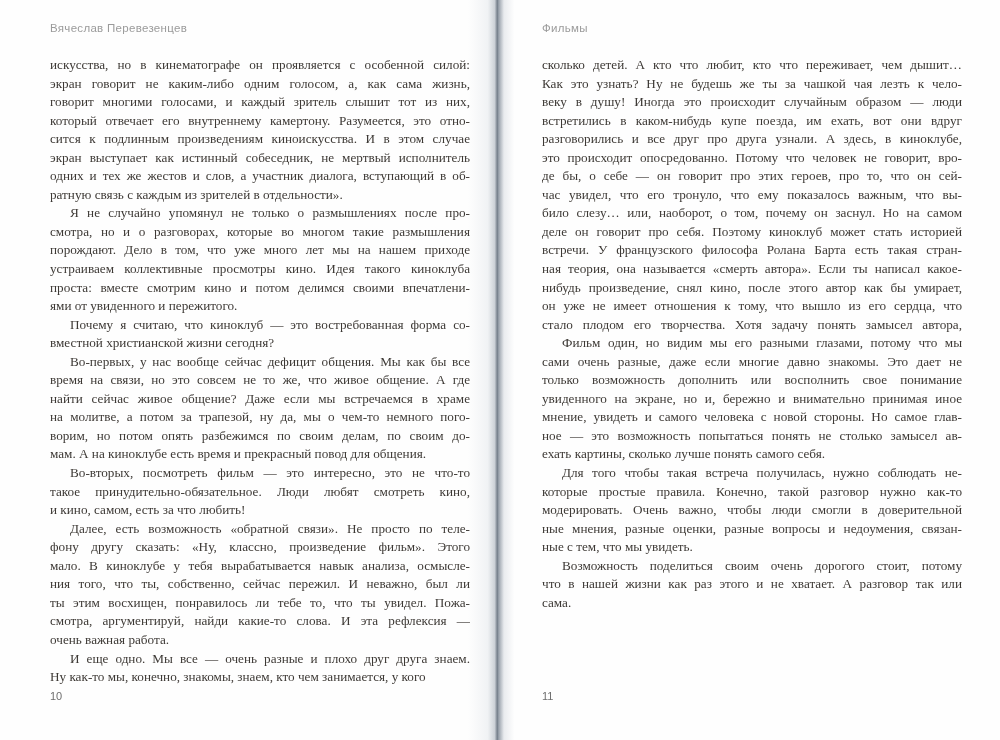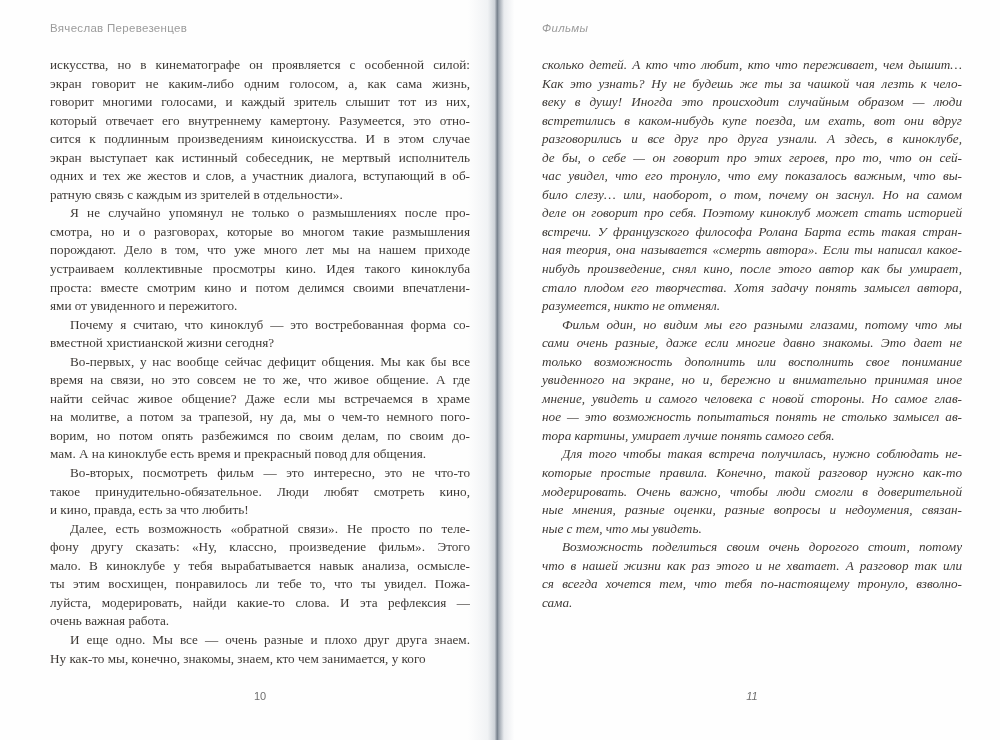--- a/index.html
+++ b/index.html
@@ -28,21 +28,21 @@
       #9aa2ac 53%,
       #e9ebee 62%,
       rgba(255,255,255,0) 80%);
   }
   .page {
     position: absolute;
     top: 0;
     width: 420px; height: 740px;
   }
   .page.left  { left: 50px; }
-  .page.right { left: 542px; font-style: italic; }
+  .page.right { left: 542px; }
   .running-head {
     position: absolute;
     top: 22px; left: 0;
     font-family: "Liberation Sans", sans-serif;
     font-size: 11.5px;
     color: #9b9b9b;
     letter-spacing: 0.3px;
   }
   .body-text {
     position: absolute;
@@ -55,21 +55,21 @@
   .line {
     text-align: justify;
     text-align-last: justify;
   }
   .line.para-end { text-align-last: left; }
   .line.para-start { text-indent: 20px; }
   .folio {
     position: absolute;
     top: 690px; left: 0;
     width: 100%;
-    text-align: center;
+    text-align: left;
     font-family: "Liberation Sans", sans-serif;
     font-size: 11px;
     color: #6e6e6e;
   }
 </style>
 </head>
 <body>
 
 <div class="spread">
 
@@ -93,65 +93,66 @@
         <div class="line para-start">Почему я считаю, что киноклуб — это востребованная форма со-</div>
         <div class="line para-end">вместной христианской жизни сегодня?</div>
         <div class="line para-start">Во-первых, у нас вообще сейчас дефицит общения. Мы как бы все</div>
         <div class="line">время на связи, но это совсем не то же, что живое общение. А где</div>
         <div class="line">найти сейчас живое общение? Даже если мы встречаемся в храме</div>
         <div class="line">на молитве, а потом за трапезой, ну да, мы о чем-то немного пого-</div>
         <div class="line">ворим, но потом опять разбежимся по своим делам, по своим до-</div>
         <div class="line para-end">мам. А на киноклубе есть время и прекрасный повод для общения.</div>
         <div class="line para-start">Во-вторых, посмотреть фильм — это интересно, это не что-то</div>
         <div class="line">такое принудительно-обязательное. Люди любят смотреть кино,</div>
-        <div class="line para-end">и кино, правда, есть за что любить!</div>
+        <div class="line para-end">и кино, самом, есть за что любить!</div>
         <div class="line para-start">Далее, есть возможность «обратной связи». Не просто по теле-</div>
         <div class="line">фону другу сказать: «Ну, классно, произведение фильм». Этого</div>
         <div class="line">мало. В киноклубе у тебя вырабатывается навык анализа, осмысле-</div>
+        <div class="line">ния того, что ты, собственно, сейчас пережил. И неважно, был ли</div>
         <div class="line">ты этим восхищен, понравилось ли тебе то, что ты увидел. Пожа-</div>
-        <div class="line">луйста, модерировать, найди какие-то слова. И эта рефлексия —</div>
+        <div class="line">смотра, аргументируй, найди какие-то слова. И эта рефлексия —</div>
         <div class="line para-end">очень важная работа.</div>
         <div class="line para-start">И еще одно. Мы все — очень разные и плохо друг друга знаем.</div>
         <div class="line para-end">Ну как-то мы, конечно, знакомы, знаем, кто чем занимается, у кого</div>
       </div>
     <div class="folio">10</div>
   </div>
 
   <div class="gutter"></div>
 
   <div class="page right">
     <div class="running-head">Фильмы</div>
     <div class="body-text">
         <div class="line">сколько детей. А кто что любит, кто что переживает, чем дышит…</div>
         <div class="line">Как это узнать? Ну не будешь же ты за чашкой чая лезть к чело-</div>
         <div class="line">веку в душу! Иногда это происходит случайным образом — люди</div>
         <div class="line">встретились в каком-нибудь купе поезда, им ехать, вот они вдруг</div>
         <div class="line">разговорились и все друг про друга узнали. А здесь, в киноклубе,</div>
+        <div class="line">это происходит опосредованно. Потому что человек не говорит, вро-</div>
         <div class="line">де бы, о себе — он говорит про этих героев, про то, что он сей-</div>
         <div class="line">час увидел, что его тронуло, что ему показалось важным, что вы-</div>
         <div class="line">било слезу… или, наоборот, о том, почему он заснул. Но на самом</div>
         <div class="line">деле он говорит про себя. Поэтому киноклуб может стать историей</div>
         <div class="line">встречи. У французского философа Ролана Барта есть такая стран-</div>
         <div class="line">ная теория, она называется «смерть автора». Если ты написал какое-</div>
         <div class="line">нибудь произведение, снял кино, после этого автор как бы умирает,</div>
+        <div class="line">он уже не имеет отношения к тому, что вышло из его сердца, что</div>
         <div class="line">стало плодом его творчества. Хотя задачу понять замысел автора,</div>
-        <div class="line para-end">разумеется, никто не отменял.</div>
         <div class="line para-start">Фильм один, но видим мы его разными глазами, потому что мы</div>
         <div class="line">сами очень разные, даже если многие давно знакомы. Это дает не</div>
         <div class="line">только возможность дополнить или восполнить свое понимание</div>
         <div class="line">увиденного на экране, но и, бережно и внимательно принимая иное</div>
         <div class="line">мнение, увидеть и самого человека с новой стороны. Но самое глав-</div>
         <div class="line">ное — это возможность попытаться понять не столько замысел ав-</div>
-        <div class="line para-end">тора картины, умирает лучше понять самого себя.</div>
+        <div class="line para-end">ехать картины, сколько лучше понять самого себя.</div>
         <div class="line para-start">Для того чтобы такая встреча получилась, нужно соблюдать не-</div>
         <div class="line">которые простые правила. Конечно, такой разговор нужно как-то</div>
         <div class="line">модерировать. Очень важно, чтобы люди смогли в доверительной</div>
         <div class="line">ные мнения, разные оценки, разные вопросы и недоумения, связан-</div>
         <div class="line para-end">ные с тем, что мы увидеть.</div>
         <div class="line para-start">Возможность поделиться своим очень дорогого стоит, потому</div>
         <div class="line">что в нашей жизни как раз этого и не хватает. А разговор так или</div>
-        <div class="line">ся всегда хочется тем, что тебя по-настоящему тронуло, взволно-</div>
         <div class="line para-end">сама.</div>
       </div>
     <div class="folio">11</div>
   </div>
 
 </div>
 
 </body></html>

